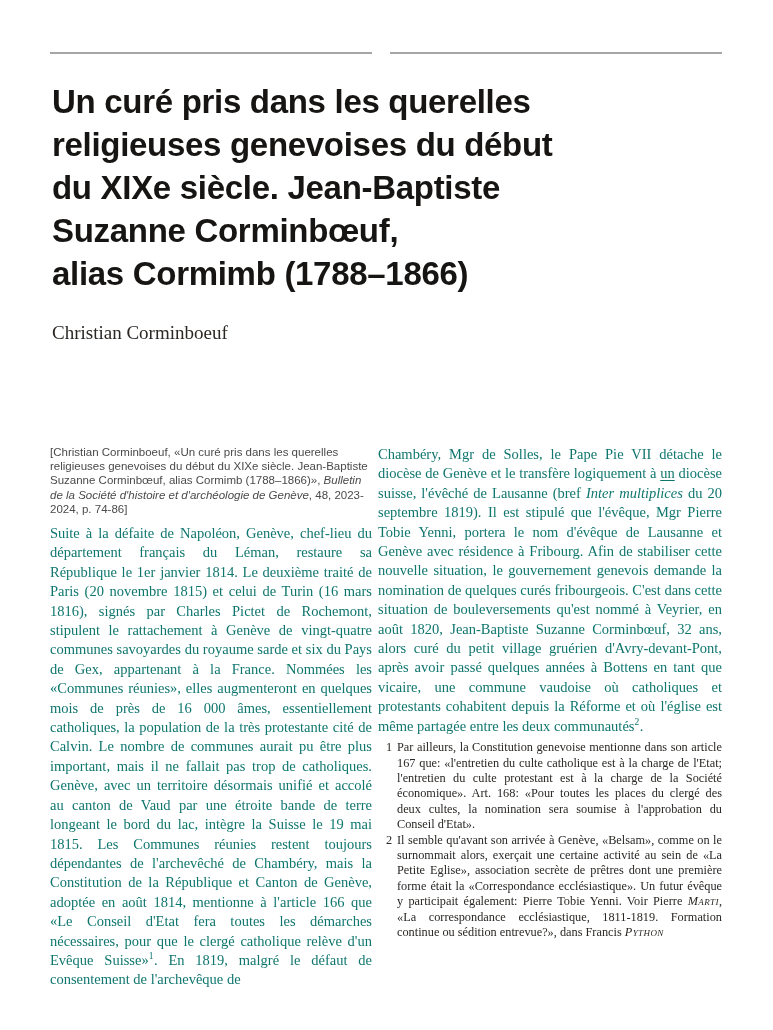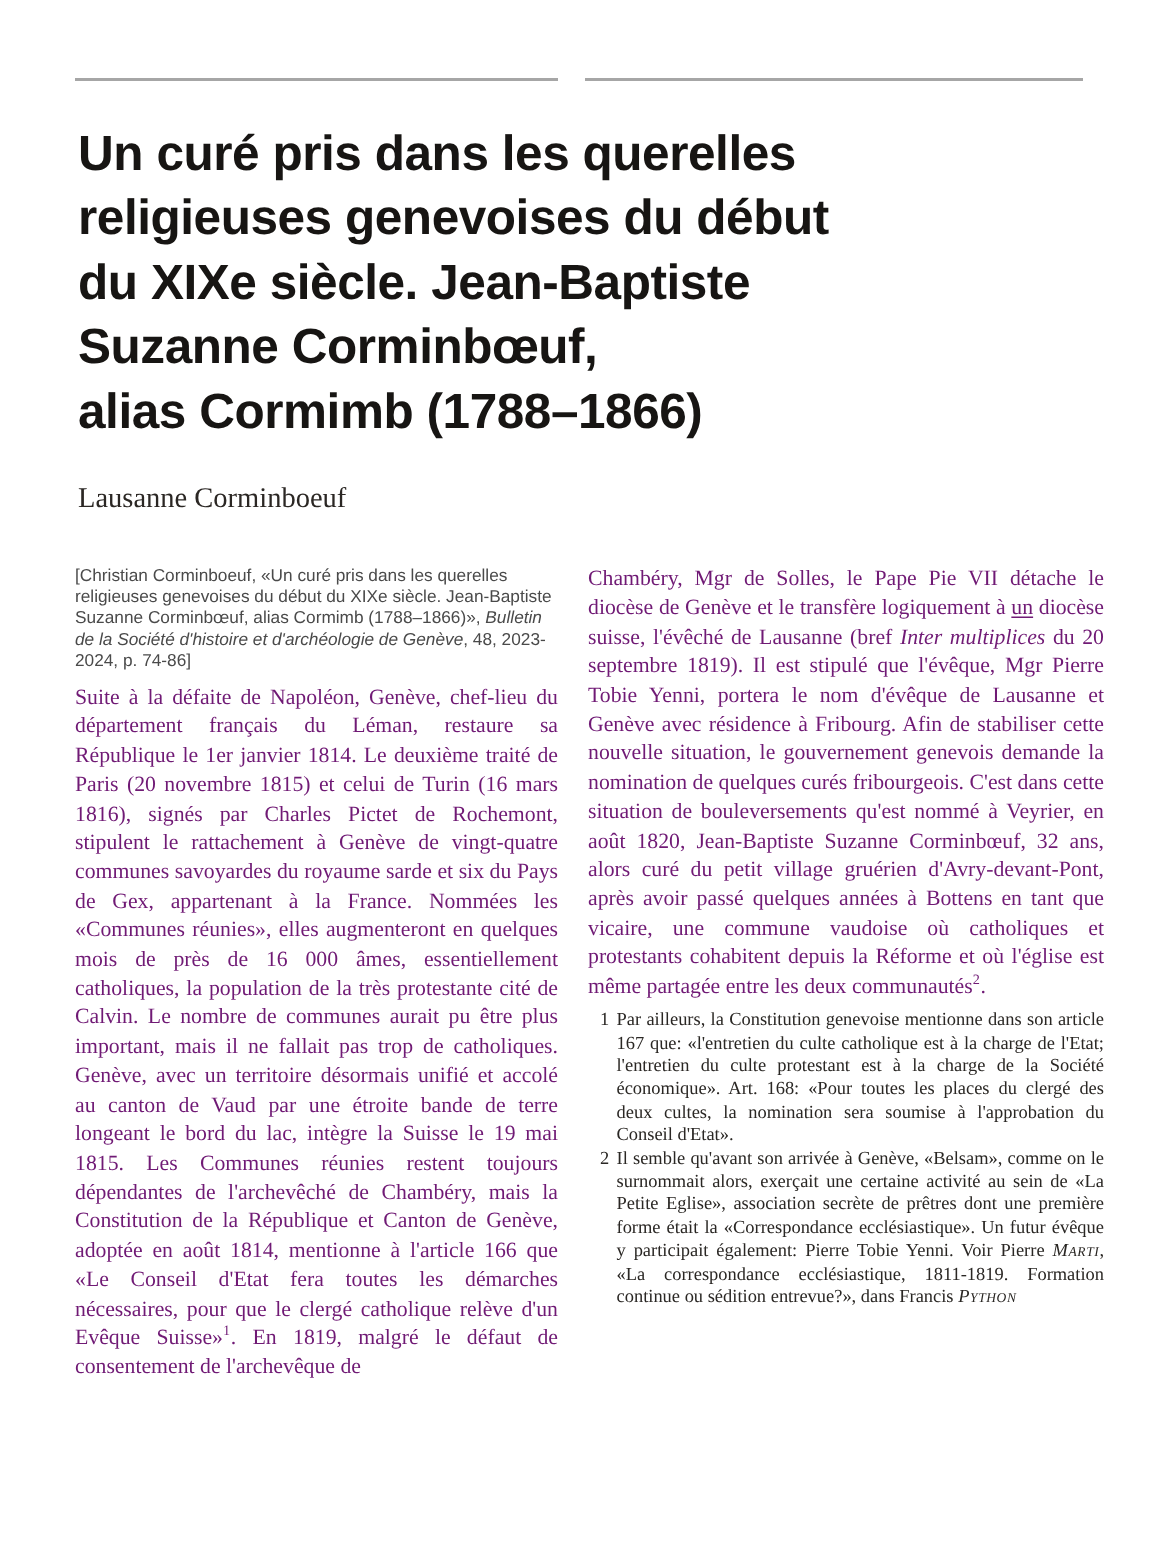--- a/index.html
+++ b/index.html
@@ -28,40 +28,40 @@
     white-space: pre-line;
   }
   .author {
     margin: 26px 0 0 2px;
     font-family: "Liberation Serif", serif;
     font-size: 19px;
     line-height: 24px;
     color: #2b2724;
   }
   .columns {
-    margin-top: 32px;
+    margin-top: 100px;
     display: grid;
     grid-template-columns: 322px 344px;
-    column-gap: 20px;
+    column-gap: 6px;
   }
   .citation {
     font-family: "Liberation Sans", sans-serif;
     font-size: 11.5px;
     line-height: 14.2px;
     color: #4a4a4a;
     margin-bottom: 8px;
   }
   .citation .it { font-style: italic; }
   .body-text {
     margin: 0;
     font-family: "Liberation Serif", serif;
     font-size: 14.5px;
     line-height: 19.4px;
     text-align: justify;
-    color: #701a75;
+    color: #0f766e;
     hyphens: auto;
   }
   .body-text .it { font-style: italic; }
   .body-text .ul { text-decoration: underline; text-decoration-thickness: 1px; text-underline-offset: 2px; }
   sup.fn-ref {
     font-size: 9.5px;
     line-height: 0;
     vertical-align: super;
     letter-spacing: 0.5px;
   }
@@ -86,21 +86,21 @@
     <div class="rule rule-left"></div>
     <div class="rule rule-right"></div>
   </div>
 
   <h1 class="title">Un curé pris dans les querelles
 religieuses genevoises du début
 du XIXe siècle. Jean-Baptiste
 Suzanne Corminbœuf,
 alias Cormimb (1788–1866)</h1>
 
-  <div class="author">Lausanne Corminboeuf</div>
+  <div class="author">Christian Corminboeuf</div>
 
   <div class="columns">
 
     <div class="col-left">
       <div class="citation"><span>[Christian Corminboeuf, «Un curé pris dans les querelles religieuses genevoises du début du XIXe siècle. Jean-Baptiste Suzanne Corminbœuf, alias Cormimb (1788–1866)», </span><span class="it">Bulletin de la Société d'histoire et d'archéologie de Genève</span><span>, 48, 2023-2024, p. 74-86]</span></div>
       <p class="body-text"><span>Suite à la défaite de Napoléon, Genève, chef-lieu du département français du Léman, restaure sa République le 1er janvier 1814. Le deuxième traité de Paris (20 novembre 1815) et celui de Turin (16 mars 1816), signés par Charles Pictet de Rochemont, stipulent le rattachement à Genève de vingt-quatre communes savoyardes du royaume sarde et six du Pays de Gex, appartenant à la France. Nommées les «Communes réunies», elles augmenteront en quelques mois de près de 16 000 âmes, essentiellement catholiques, la population de la très protestante cité de Calvin. Le nombre de communes aurait pu être plus important, mais il ne fallait pas trop de catholiques. Genève, avec un territoire désormais unifié et accolé au canton de Vaud par une étroite bande de terre longeant le bord du lac, intègre la Suisse le 19 mai 1815. Les Communes réunies restent toujours dépendantes de l'archevêché de Chambéry, mais la Constitution de la République et Canton de Genève, adoptée en août 1814, mentionne à l'article 166 que «Le Conseil d'Etat fera toutes les démarches nécessaires, pour que le clergé catholique relève d'un Evêque Suisse»</span><sup class="fn-ref">1</sup><span>. En 1819, malgré le défaut de consentement de l'archevêque de</span></p>
     </div>
 
     <div class="col-right">
       <p class="body-text"><span>Chambéry, Mgr de Solles, le Pape Pie VII détache le diocèse de Genève et le transfère logiquement à </span><span class="ul">un</span><span> diocèse suisse, l'évêché de Lausanne (bref </span><span class="it">Inter multiplices</span><span> du 20 septembre 1819). Il est stipulé que l'évêque, Mgr Pierre Tobie Yenni, portera le nom d'évêque de Lausanne et Genève avec résidence à Fribourg. Afin de stabiliser cette nouvelle situation, le gouvernement genevois demande la nomination de quelques curés fribourgeois. C'est dans cette situation de bouleversements qu'est nommé à Veyrier, en août 1820, Jean-Baptiste Suzanne Corminbœuf, 32 ans, alors curé du petit village gruérien d'Avry-devant-Pont, après avoir passé quelques années à Bottens en tant que vicaire, une commune vaudoise où catholiques et protestants cohabitent depuis la Réforme et où l'église est même partagée entre les deux communautés</span><sup class="fn-ref">2</sup><span>.</span></p>

